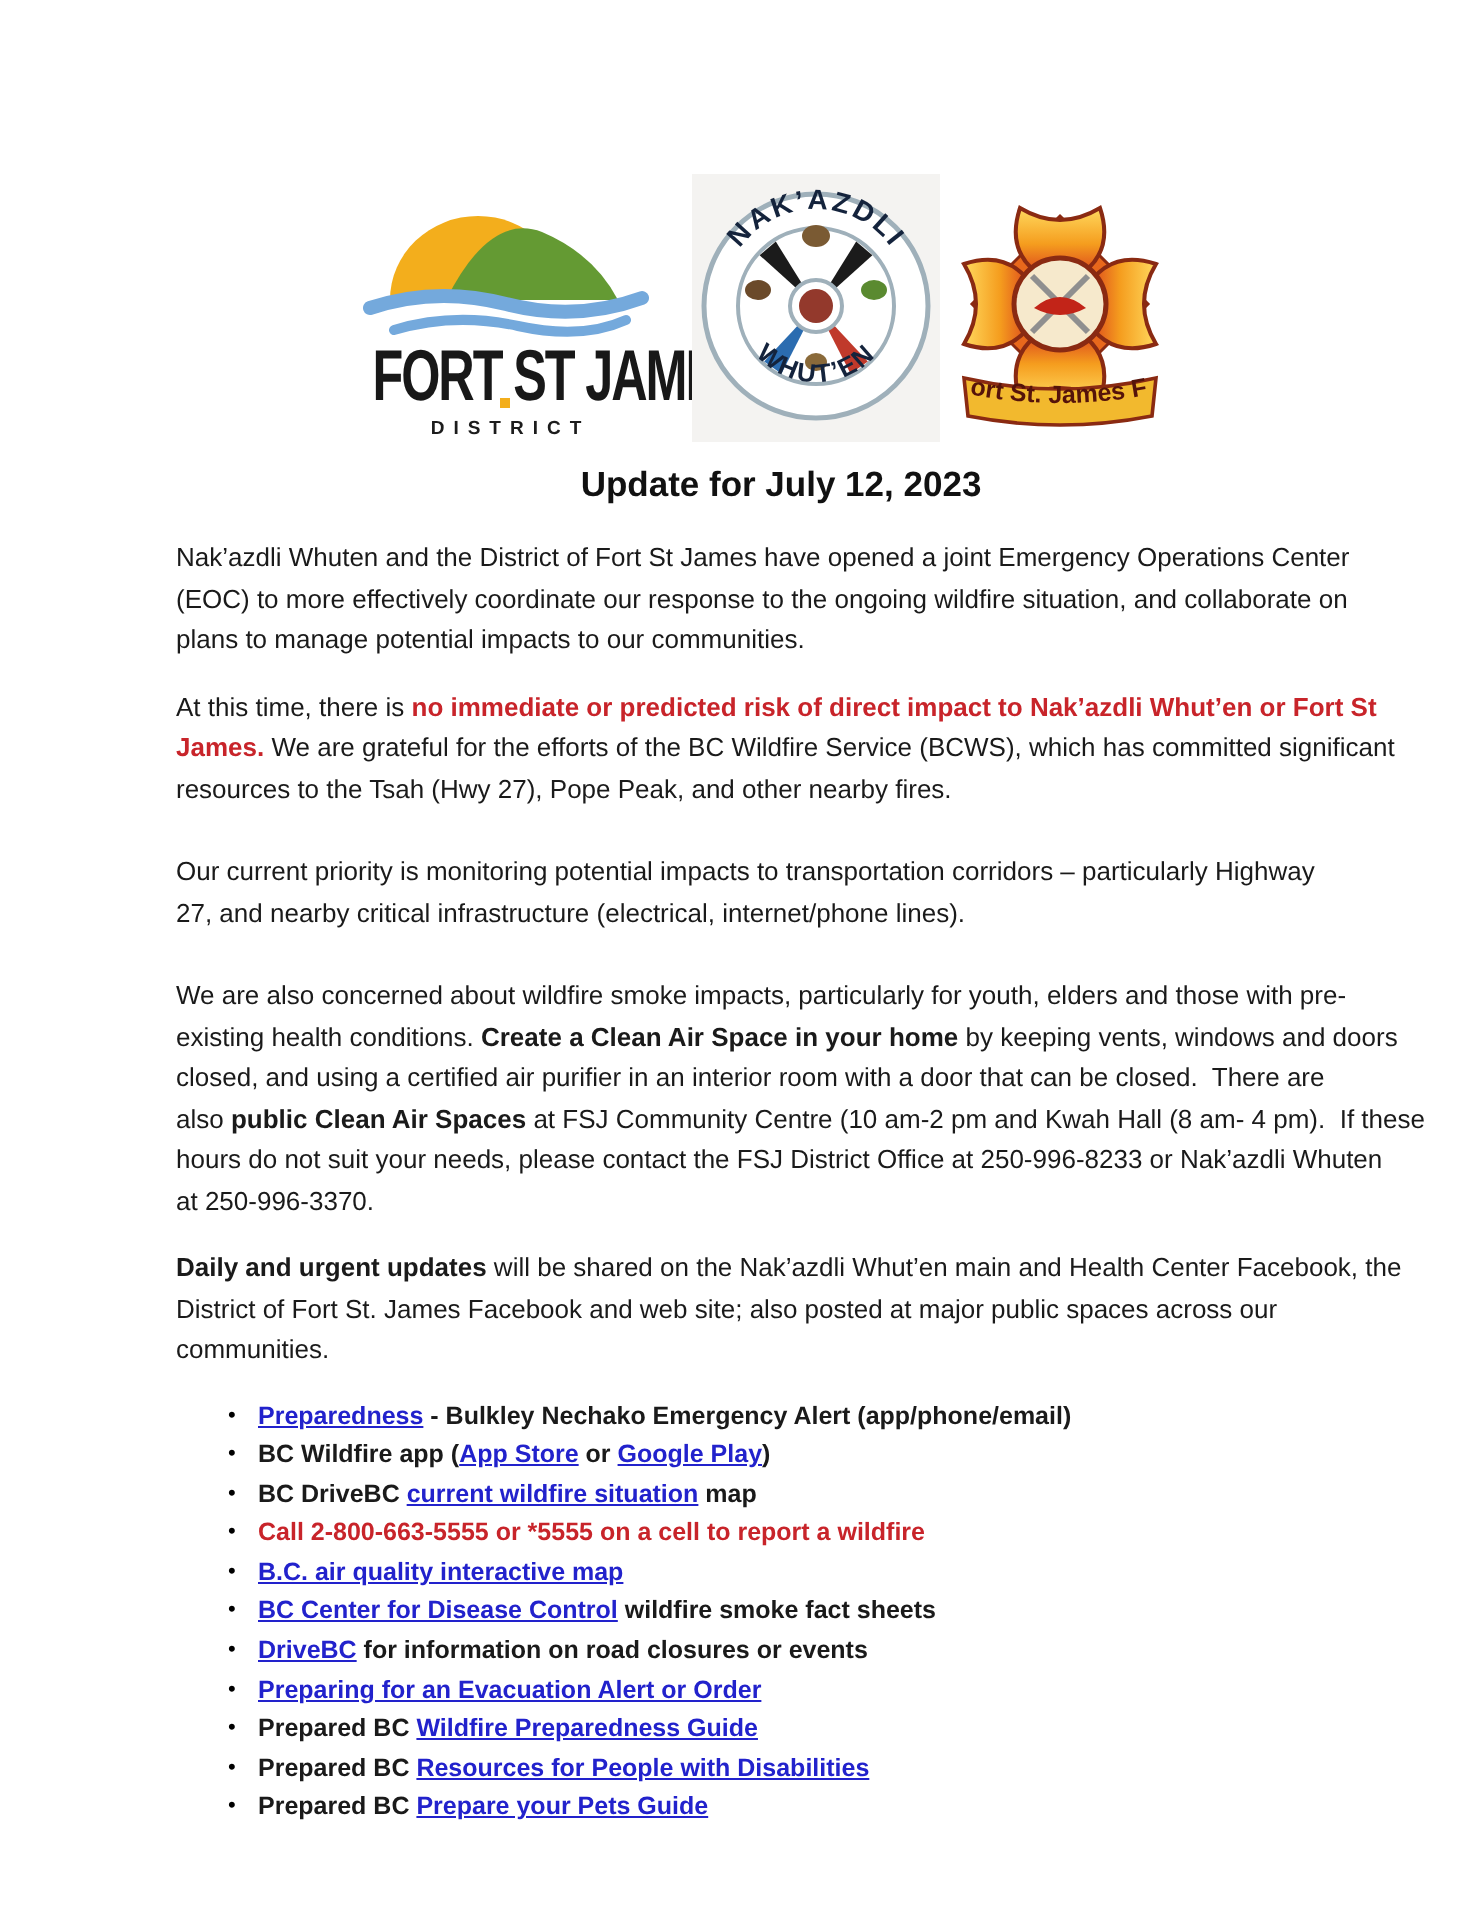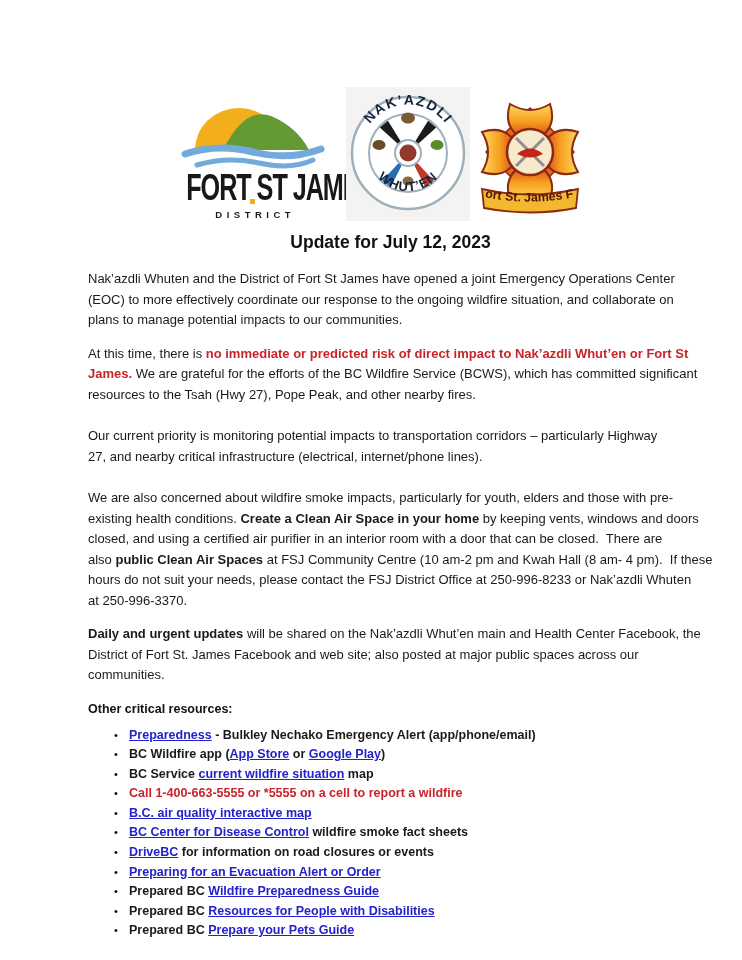--- a/index.html
+++ b/index.html
@@ -155,38 +155,37 @@
 existing health conditions. </span><span class="run-bold">Create a Clean Air Space in your home</span><span class="run-normal"> by keeping vents, windows and doors
 closed, and using a certified air purifier in an interior room with a door that can be closed.  There are
 also </span><span class="run-bold">public Clean Air Spaces</span><span class="run-normal"> at FSJ Community Centre (10 am-2 pm and Kwah Hall (8 am- 4 pm).  If these
 hours do not suit your needs, please contact the FSJ District Office at 250-996-8233 or Nak’azdli Whuten
 at 250-996-3370.</span></p>
         <p class="doc-paragraph"><span class="run-bold">Daily and urgent updates</span><span class="run-normal"> will be shared on the Nak’azdli Whut’en main and Health Center Facebook, the
 District of Fort St. James Facebook and web site; also posted at major public spaces across our
 communities.</span></p>
       </div>
 
-    <h2 class="resources-heading">Other critical resources:</h2>
 
     <ul id="resource-list" class="resource-list">
         <li class="res-item">
           <span class="bullet-dot">•</span>
           <span class="res-content"><a href="#" class="lnk">Preparedness</a><span class="run-bold"> - Bulkley Nechako Emergency Alert (app/phone/email)</span></span>
         </li>
         <li class="res-item">
           <span class="bullet-dot">•</span>
           <span class="res-content"><span class="run-bold">BC Wildfire app (</span><a href="#" class="lnk">App Store</a><span class="run-bold"> or </span><a href="#" class="lnk">Google Play</a><span class="run-bold">)</span></span>
         </li>
         <li class="res-item">
           <span class="bullet-dot">•</span>
-          <span class="res-content"><span class="run-bold">BC Service </span><a href="#" class="lnk">current wildfire situation</a><span class="run-bold"> map</span></span>
-        </li>
-        <li class="res-item">
-          <span class="bullet-dot">•</span>
-          <span class="res-content"><span class="run-redbold">Call 1-400-663-5555 or *5555 on a cell to report a wildfire</span></span>
+          <span class="res-content"><span class="run-bold">BC DriveBC </span><a href="#" class="lnk">current wildfire situation</a><span class="run-bold"> map</span></span>
+        </li>
+        <li class="res-item">
+          <span class="bullet-dot">•</span>
+          <span class="res-content"><span class="run-redbold">Call 2-800-663-5555 or *5555 on a cell to report a wildfire</span></span>
         </li>
         <li class="res-item">
           <span class="bullet-dot">•</span>
           <span class="res-content"><a href="#" class="lnk">B.C. air quality interactive map</a></span>
         </li>
         <li class="res-item">
           <span class="bullet-dot">•</span>
           <span class="res-content"><a href="#" class="lnk">BC Center for Disease Control</a><span class="run-bold"> wildfire smoke fact sheets</span></span>
         </li>
         <li class="res-item">

